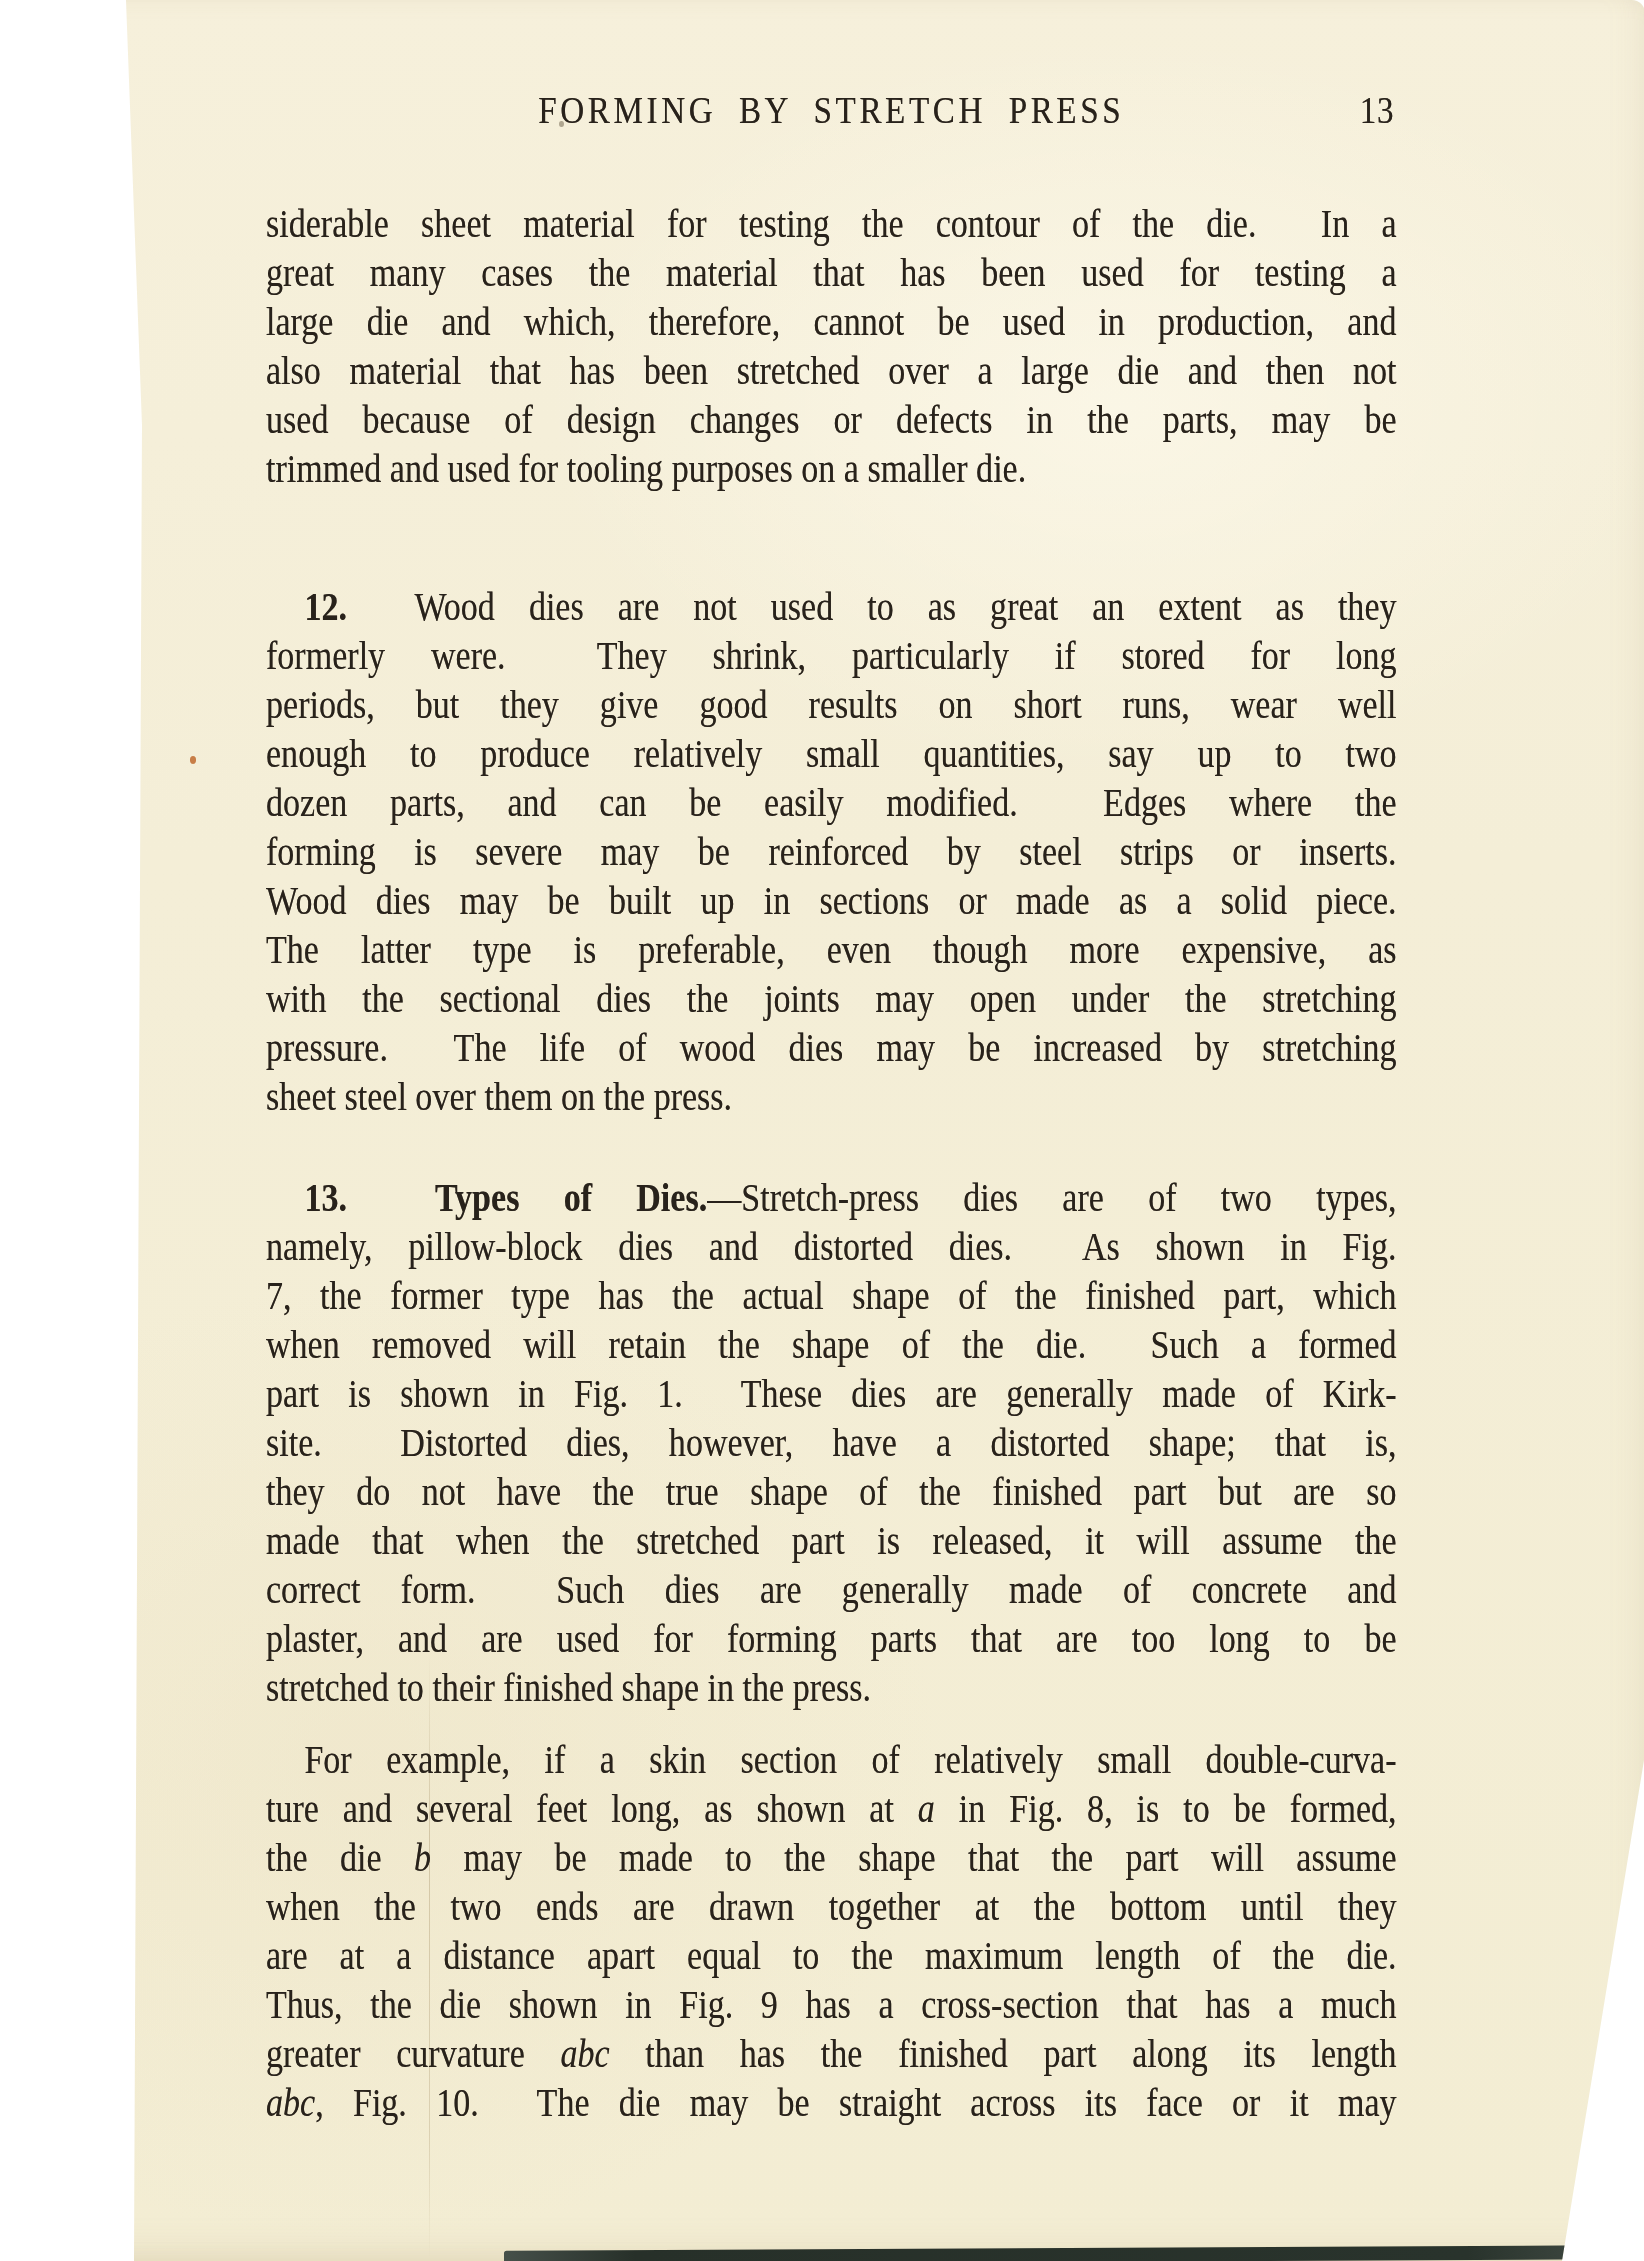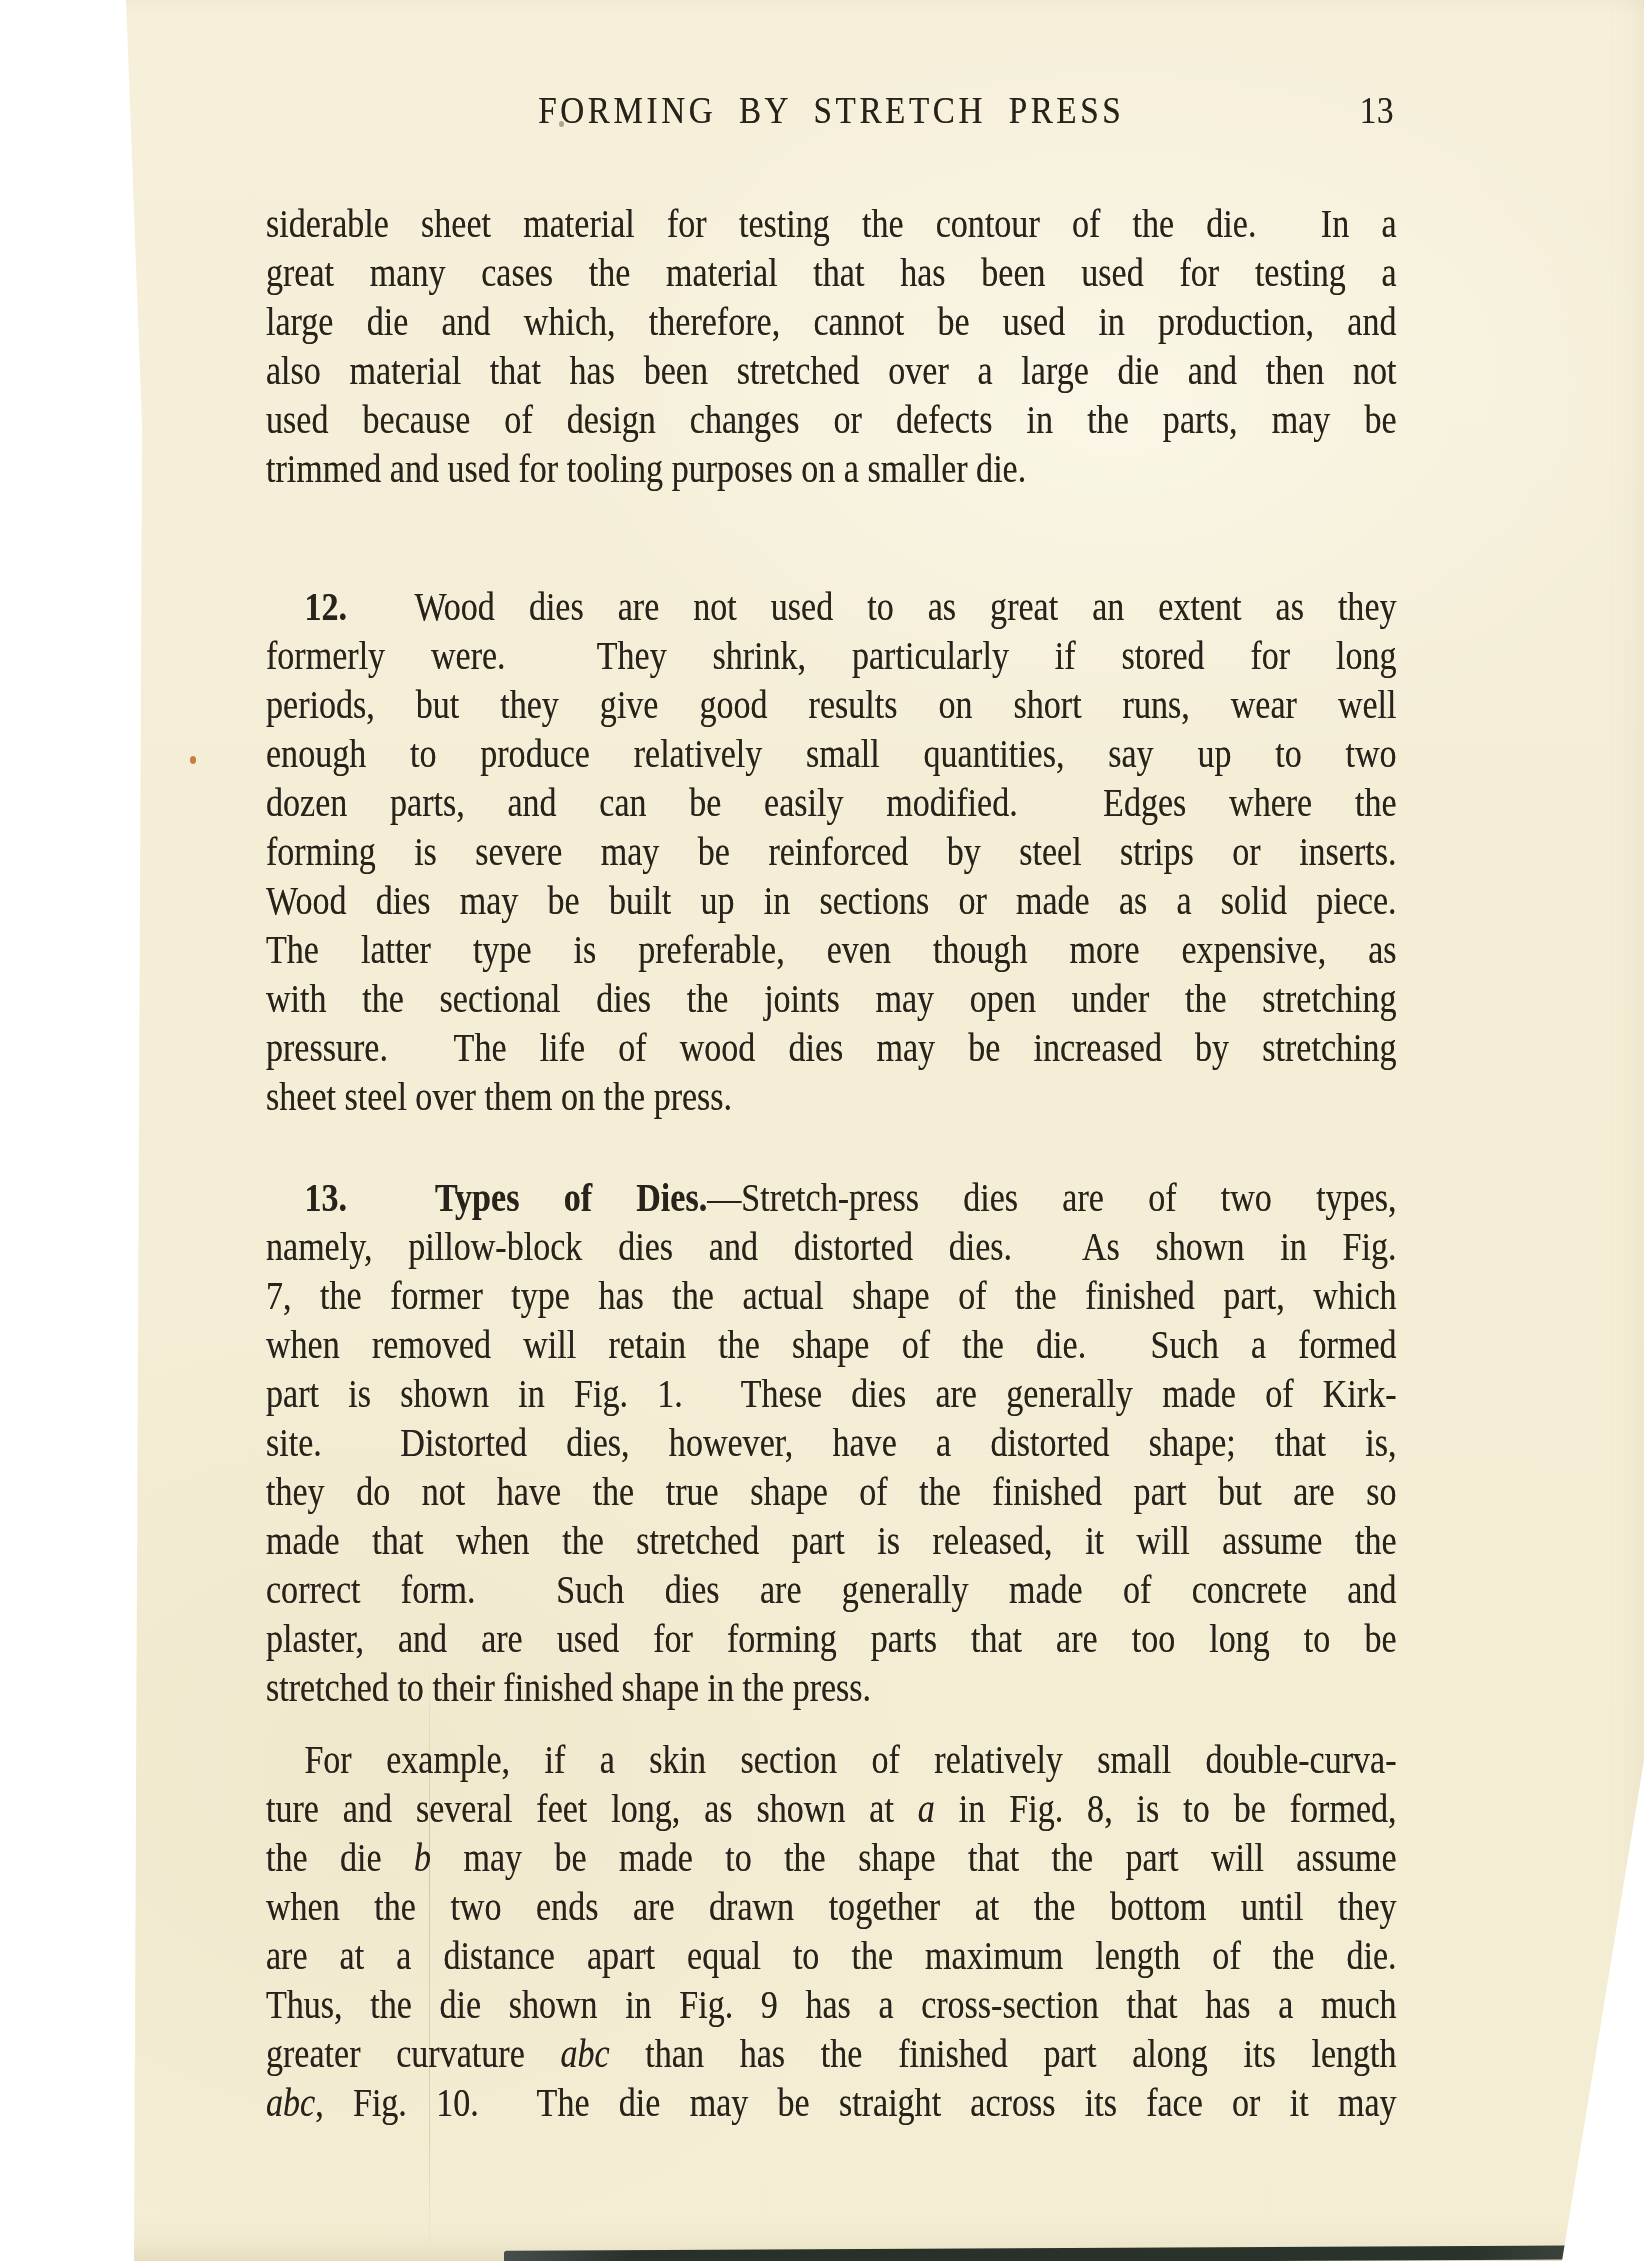--- a/index.html
+++ b/index.html
@@ -11,20 +11,21 @@
   
   #paper{
     position:absolute;inset:0;
     clip-path:polygon(126px 0px,1645px 0px,1645px 1754px,1562px 2261px,134px 2261px,142px 425px);
     background:
       radial-gradient(959px 617px at 68% 18%, rgba(255,252,240,0.55), rgba(255,252,240,0) 60%),
       radial-gradient(822px 685px at 22% 78%, rgba(236,226,196,0.45), rgba(236,226,196,0) 70%),
       linear-gradient(180deg,#f6f0db 0%,#f4eed7 38%,#f3edd3 100%);
     box-shadow:inset 19px 0 31.5px -16.4px rgba(176,156,116,0.38),
                inset -12.3px -20.6px 41px -20.6px rgba(176,156,116,0.28);
+    border-radius:13px;
   }
   
   #book-edge{
     position:absolute;left:504px;top:2248px;width:1096px;height:13.7px;
     background:linear-gradient(90deg,#46504a,#273029 12%,#29332c 88%,#3f4942);
     border-radius:2.7px;transform:rotate(-0.28deg);
   }
   
   #crease{
     position:absolute;left:429px;top:1650px;width:1.4px;height:610px;

